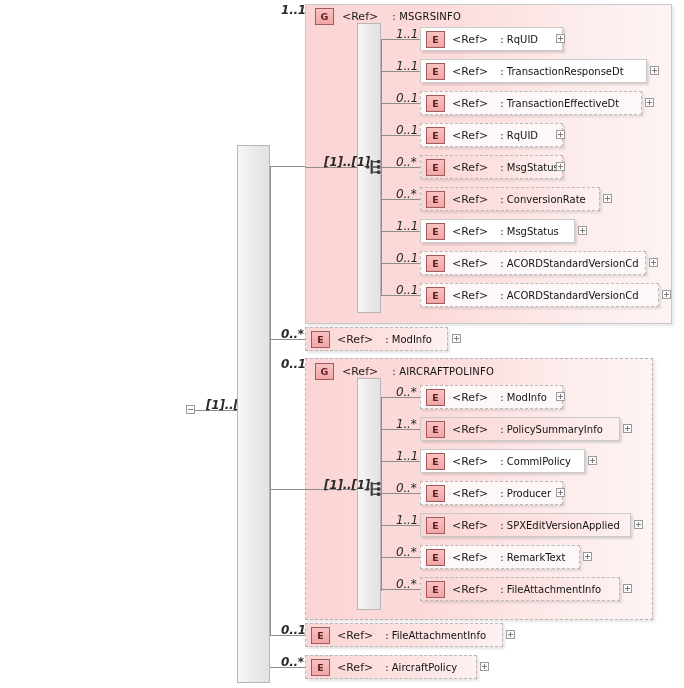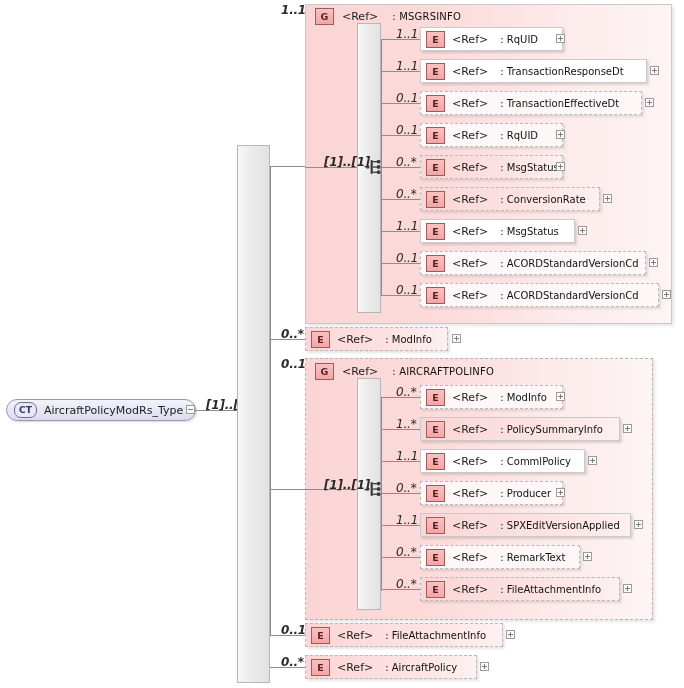--- a/index.html
+++ b/index.html
@@ -105,24 +105,20 @@
   .ref{margin-left:7px;font-size:11px;color:#222;white-space:nowrap;}
   .nm{margin-left:12px;font-size:10px;color:#111;white-space:nowrap;}
   .hdr .ref{margin-left:8px;}
   .hdr .nm{margin-left:14px;letter-spacing:.2px;}
 </style>
 </head>
 <body>
 
 <div class="canvas">
 
-  <div class="ct-node" style="left:6px;top:399px;">
-    <span class="ct-badge">CT</span>
-    <span class="ct-label">AircraftPolicyModRs_Type</span>
-  </div>
   <div class="tog" style="left:186px;top:405px;"></div>
 
   <div class="ln h" style="left:195px;top:410px;width:45px;"></div>
   <div class="occ" style="left:206px;top:398px;">[1]..[1]</div>
 
   <div class="comp" style="left:250px;top:401px;">
     <svg width="18" height="18" viewBox="0 0 18 18">
       <circle cx="1.8" cy="9" r="1.7" fill="#3a3a3a"></circle>
       <rect x="4.6" y="2.2" width="2.2" height="13.6" fill="#3a3a3a"></rect>
       <rect x="6.8" y="3.0" width="4.6" height="1.3" fill="#3a3a3a"></rect>

